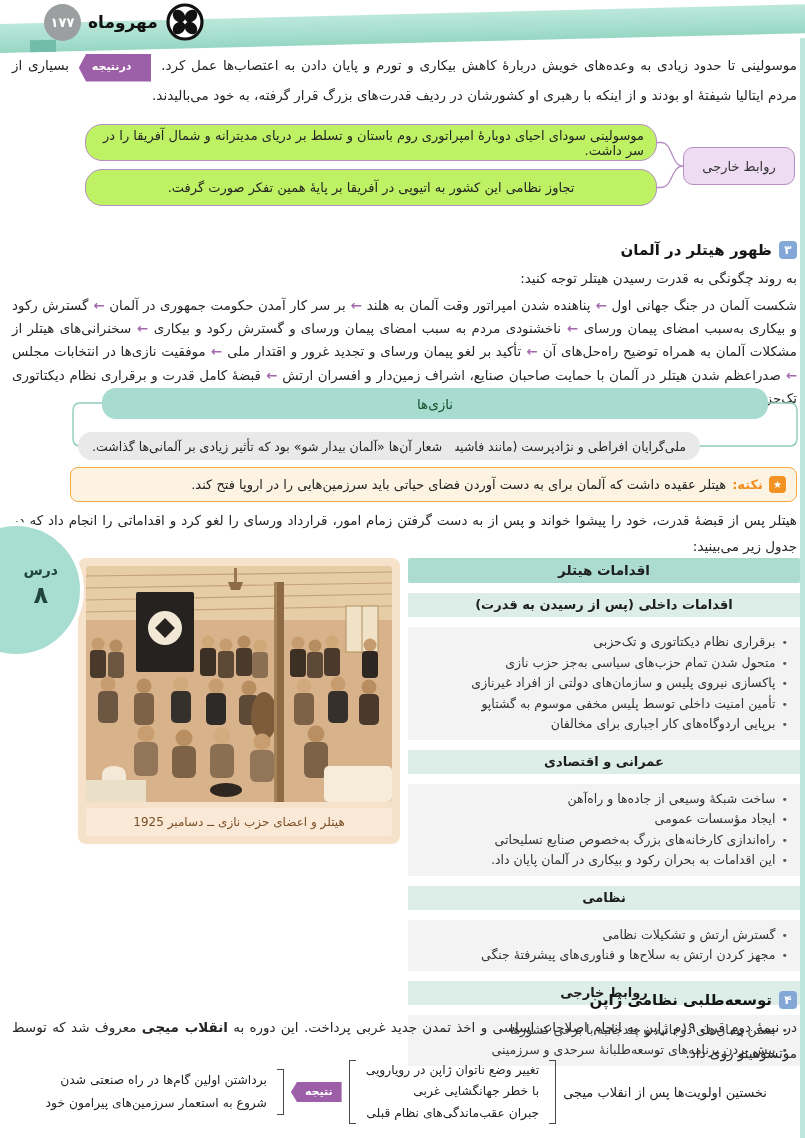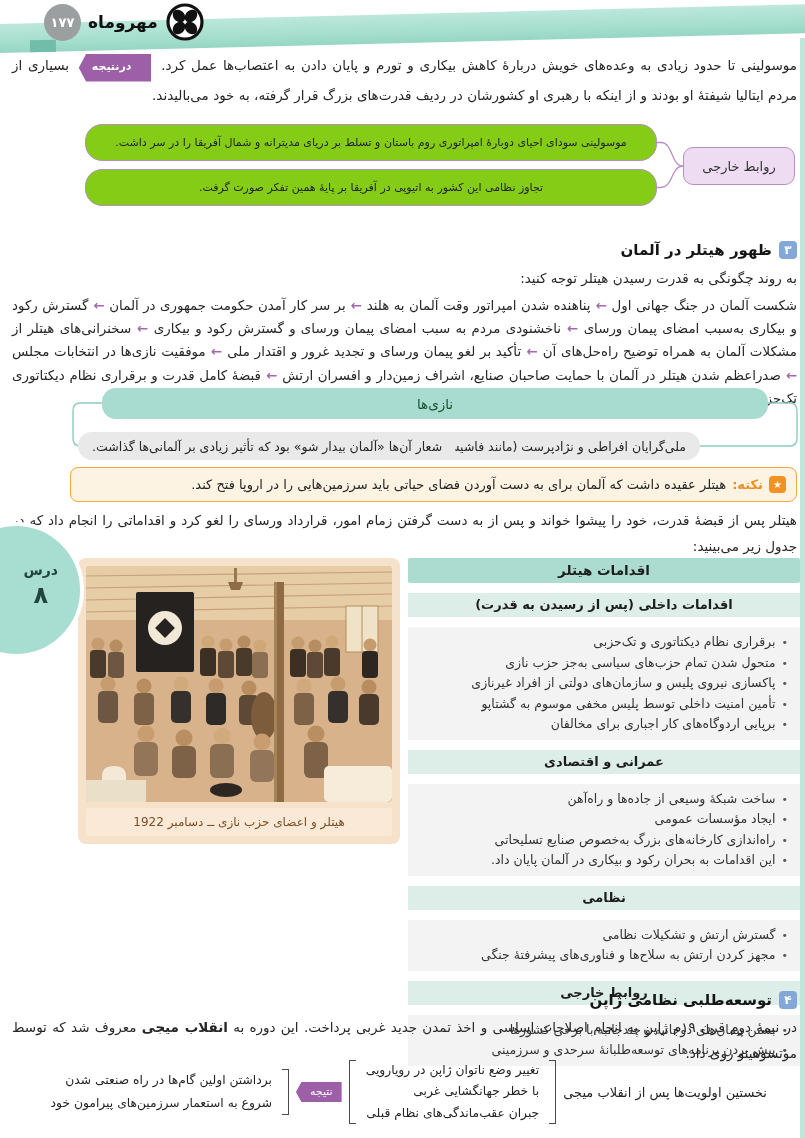--- a/index.html
+++ b/index.html
@@ -28,21 +28,21 @@
   .sec-head{position:absolute;display:flex;align-items:center;gap:7px;font-size:15px;font-weight:bold;color:#151515}
   .sec-num{width:18px;height:18px;border-radius:4px;background:#83a8d8;color:#fff;font-size:12px;
           display:flex;align-items:center;justify-content:center;flex:none}
 
   
   .fr-diagram{position:absolute;top:121px;right:10px;left:85px;height:92px}
   .fr-label{position:absolute;right:0;top:26px;width:112px;height:38px;background:#eedcf3;
           border:1.3px solid #b78fc3;border-radius:10px;display:flex;align-items:center;
           justify-content:center;font-size:13px;color:#333}
   .fr-box{position:absolute;right:138px;left:0;height:37px;border:1.3px solid #b78fc3;border-radius:17px;
-          display:flex;align-items:center;justify-content:center;font-size:11px;padding:0 12px;background:#84cc16}
+          display:flex;align-items:center;justify-content:center;font-size:13px;padding:0 12px;background:#bef264}
   .fr-box1{top:3px}.fr-box2{top:48px}
   .fr-connector{position:absolute;right:112px;top:0}
 
   
   .flow{position:absolute;top:294px;right:8px;left:12px;font-size:13.4px;line-height:1.73;
         text-align:justify;color:#262626}
   .flow-arrow{color:#a468ae;font-weight:bold}
 
   
   .nz{position:absolute;top:388px;left:70px;width:730px;height:78px}
@@ -90,21 +90,21 @@
         font-size:12.3px;color:#232323}
   .jp-lead{white-space:nowrap;font-size:13px}
   .bk{width:7px;position:relative;flex:none}
   .bk::before,.bk::after{content:"";position:absolute;left:0;right:0;border-top:1.4px solid #4a4a4a}
   .bk::before{top:0}.bk::after{bottom:0}
   .bk-vr{border-left:0;border-right:1.4px solid #4a4a4a}
   .bk-vl{border-left:1.4px solid #4a4a4a}
   .bk-tall{height:64px}.bk-short{height:46px}
   .jp-priorities{text-align:right;line-height:1.72;padding:0 3px}
   .jp-results{text-align:right;line-height:1.85;padding:0 3px}
-  .result-badge{background:#9c5fa8;color:#fff;font-size:11px;font-weight:normal;padding:3px 9px 4px 14px;
+  .result-badge{background:#9c5fa8;color:#fff;font-size:11px;font-weight:bold;padding:3px 9px 4px 14px;
         clip-path:polygon(100% 0,12% 0,0 50%,12% 100%,100% 100%);flex:none}
   .bold-term{font-weight:bold}
 </style>
 </head>
 <body>
 
 <div class="page">
 
   <div class="ribbon"></div>
   <div class="ribbon-fold"></div>
@@ -252,21 +252,21 @@
           <rect x="164" y="184" width="24" height="32" rx="6" fill="#93765a"></rect>
         <circle cx="230" cy="168" r="8.5" fill="#b98f62"></circle>
           <rect x="218" y="176" width="24" height="36" rx="6" fill="#7d6248"></rect>
       </g>
 
       <ellipse cx="140" cy="224" rx="16" ry="7" fill="#2e2620"></ellipse>
       <path d="M16 236 v-26 q0 -10 12 -10 q12 0 12 10 v26 z" fill="#f4e9d6"></path>
       <rect x="238" y="200" width="68" height="36" rx="5" fill="#f6ecd9"></rect>
       <rect x="0" y="214" width="60" height="22" fill="#eadfc8"></rect>
     </svg>
-    <div class="photo-caption">هیتلر و اعضای حزب نازی ــ دسامبر 1922</div>
+    <div class="photo-caption">هیتلر و اعضای حزب نازی ــ دسامبر 1925</div>
   </div>
 
   <div class="tbl">
     <div class="tbl-title">اقدامات هیتلر</div>
     <div class="tbl-sub">اقدامات داخلی (پس از رسیدن به قدرت)</div>
     <div class="tbl-body">
         <div class="tbl-item">برقراری نظام دیکتاتوری و تک‌حزبی</div>
         <div class="tbl-item">متحول شدن تمام حزب‌های سیاسی به‌جز حزب نازی</div>
         <div class="tbl-item">پاکسازی نیروی پلیس و سازمان‌های دولتی از افراد غیرنازی</div>
         <div class="tbl-item">تأمین امنیت داخلی توسط پلیس مخفی موسوم به گشتاپو</div>

